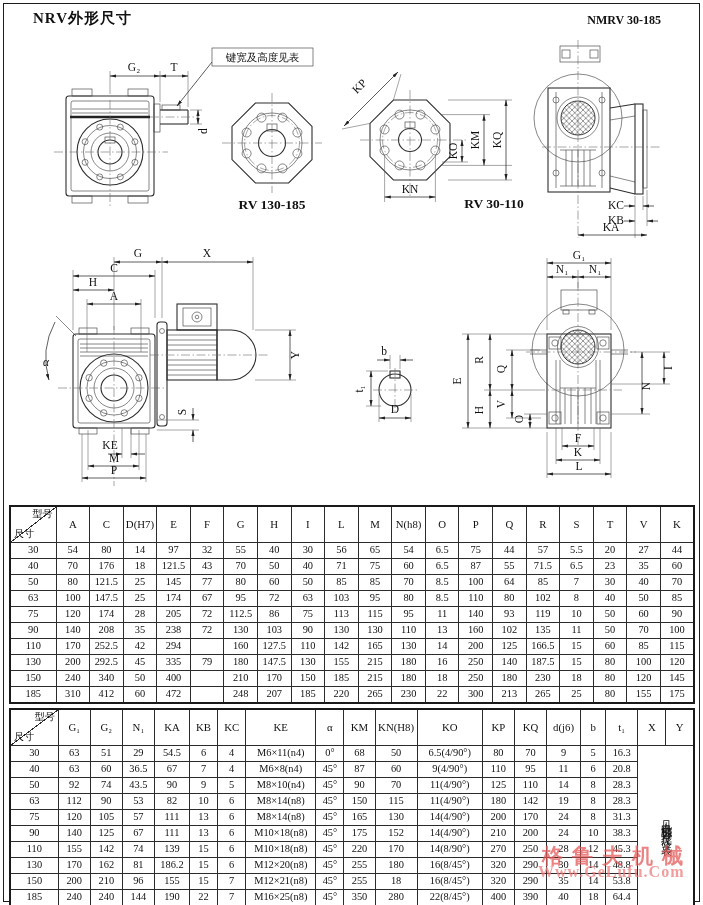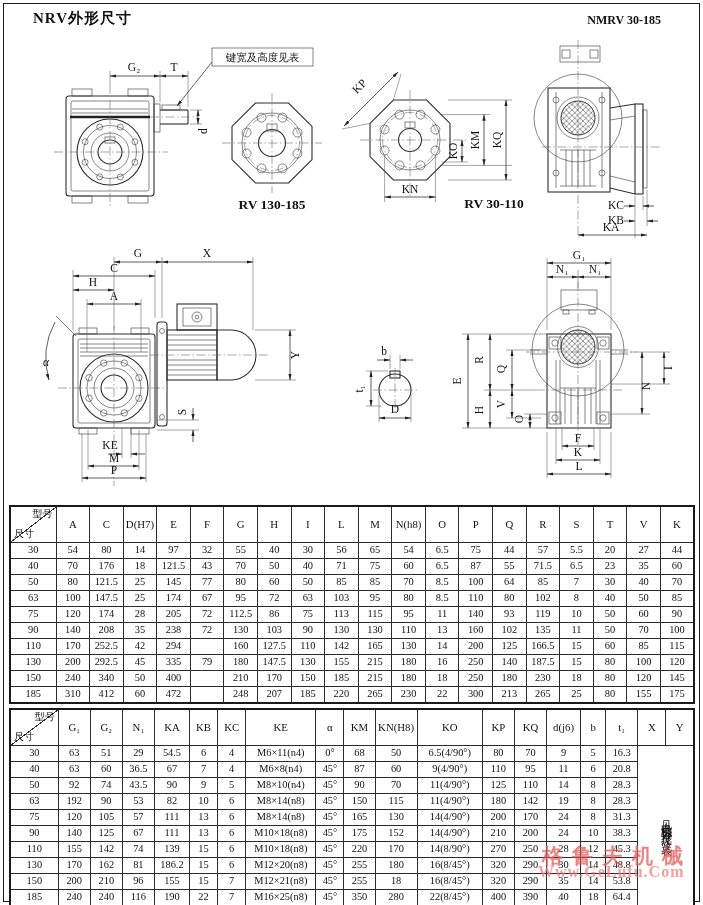--- a/index.html
+++ b/index.html
@@ -796,21 +796,21 @@
           <td>70</td>
           <td>11(4/90°)</td>
           <td>125</td>
           <td>110</td>
           <td>14</td>
           <td>8</td>
           <td>28.3</td>
         </tr>
         <tr>
           <td>63</td>
-          <td>192</td>
+          <td>112</td>
           <td>90</td>
           <td>53</td>
           <td>82</td>
           <td>10</td>
           <td>6</td>
           <td>M8×14(n8)</td>
           <td>45°</td>
           <td>150</td>
           <td>115</td>
           <td>11(4/90°)</td>
@@ -912,21 +912,21 @@
           <td>320</td>
           <td>290</td>
           <td>35</td>
           <td>14</td>
           <td>53.8</td>
         </tr>
         <tr>
           <td>185</td>
           <td>240</td>
           <td>240</td>
-          <td>116</td>
+          <td>144</td>
           <td>190</td>
           <td>22</td>
           <td>7</td>
           <td>M16×25(n8)</td>
           <td>45°</td>
           <td>350</td>
           <td>280</td>
           <td>22(8/45°)</td>
           <td>400</td>
           <td>390</td>

